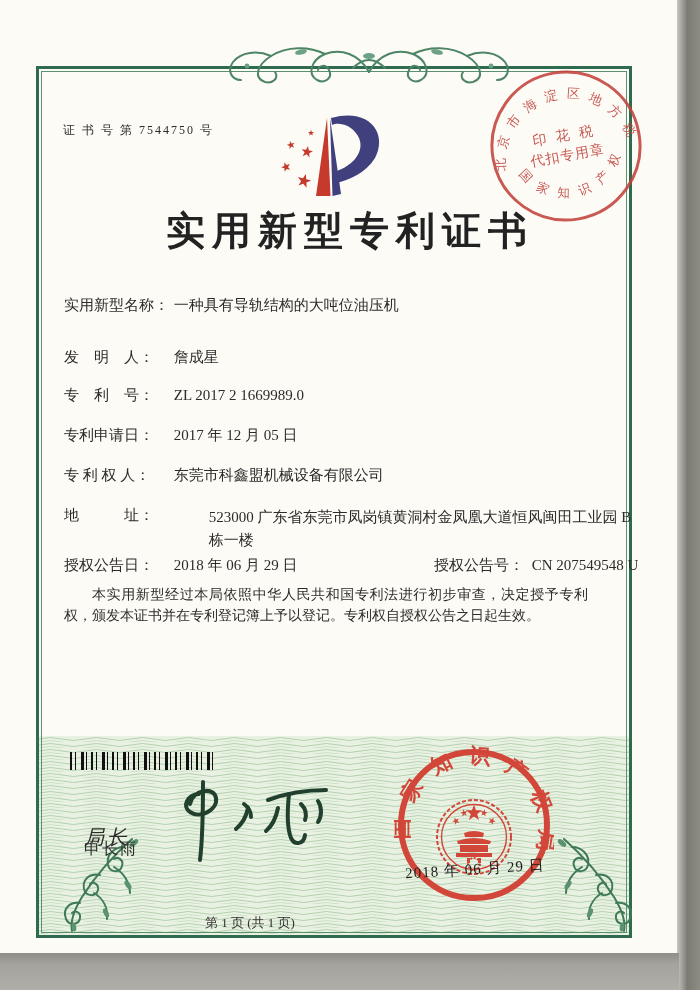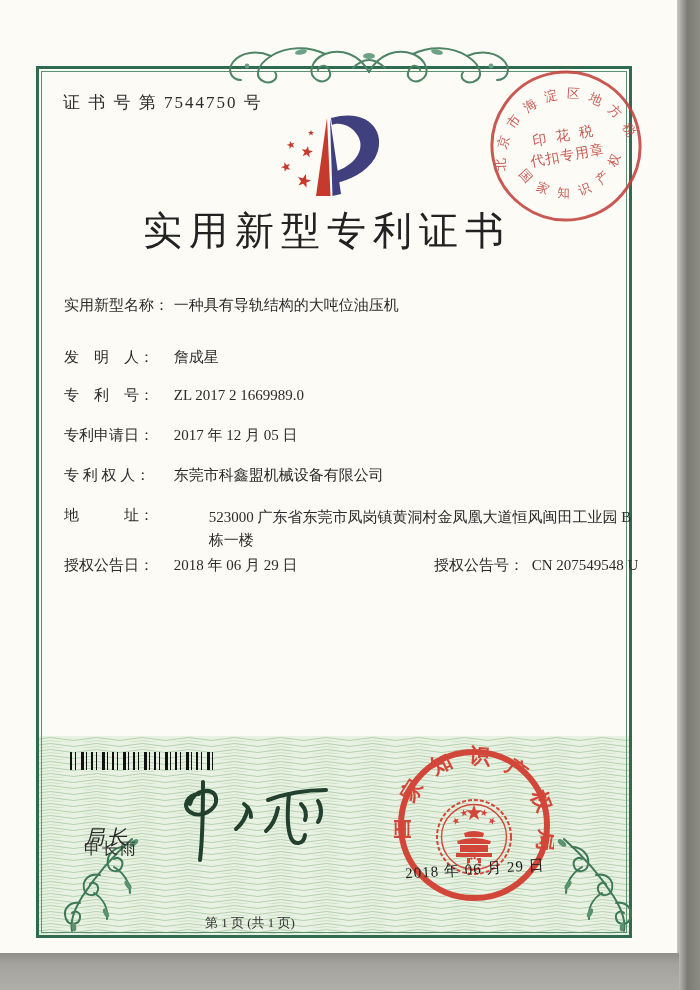--- a/index.html
+++ b/index.html
@@ -17,23 +17,23 @@
   .page{position:absolute;left:0;top:0;width:679px;height:953px;background:#fcfbf6;}
 
   
   .frame{position:absolute;left:36px;top:66px;width:590px;height:866px;
     border:3px solid #2f6b4e;pointer-events:none;z-index:5;}
   .frame::after{content:'';position:absolute;inset:2px;border:1px solid #5d9070;}
 
   
   .guilloche{position:absolute;left:39px;top:736px;z-index:1;}
 
-  .cert-no{position:absolute;left:63px;top:91px;font-size:17px;letter-spacing:2px;z-index:6;}
-  .title{position:absolute;left:143px;top:204px;width:400px;
-    font-size:39px;font-weight:400;letter-spacing:7px;color:#222;z-index:6;}
+  .cert-no{position:absolute;left:63px;top:122px;font-size:12px;letter-spacing:2px;z-index:6;}
+  .title{position:absolute;left:150px;top:204px;width:400px;text-align:center;
+    font-size:39px;font-weight:700;letter-spacing:7px;color:#222;z-index:6;}
 
   .logo{position:absolute;left:278px;top:106px;z-index:6;}
   .tax-stamp{position:absolute;left:478px;top:58px;z-index:7;transform:rotate(-10deg);opacity:.88;}
   .field-row{position:absolute;left:64px;white-space:nowrap;font-size:15px;z-index:6;}
   .field-label{display:inline-block;width:106px;}
   .field-value{display:inline-block;}
   .addr-value{white-space:normal;display:inline-block;width:432px;vertical-align:top;line-height:23px;margin-left:35px;}
   .grant2{position:absolute;left:370px;top:0;white-space:nowrap;}
   .grant2 .field-label{width:auto;margin-right:4px;}
 
@@ -186,20 +186,21 @@
 <div class="field-row" style="top:556px;width:524px">
   <span class="field-label">授权公告日：</span>
   <span class="field-value">2018 年 06 月 29 日</span>
   <span class="grant2">
     <span class="field-label">授权公告号：</span>
     <span class="field-value">CN 207549548 U</span>
   </span>
 </div>
 
 <div class="body-text">
+  <p>本实用新型经过本局依照中华人民共和国专利法进行初步审查，决定授予专利权，颁发本证书并在专利登记簿上予以登记。专利权自授权公告之日起生效。</p>
 </div>
 
 <div class="barcode"></div>
 
 <div class="signer-role">局长</div>
 <div class="signer-name">申长雨</div>
 
 <svg class="signature" width="185" height="88" viewBox="0 0 185 88">
   <g fill="none" stroke="#21402e" stroke-width="4" stroke-linecap="round" stroke-linejoin="round">
     <path d="M28,26 C30,12 52,8 54,20 C56,32 38,41 28,34 C20,28 25,17 37,16"></path>

